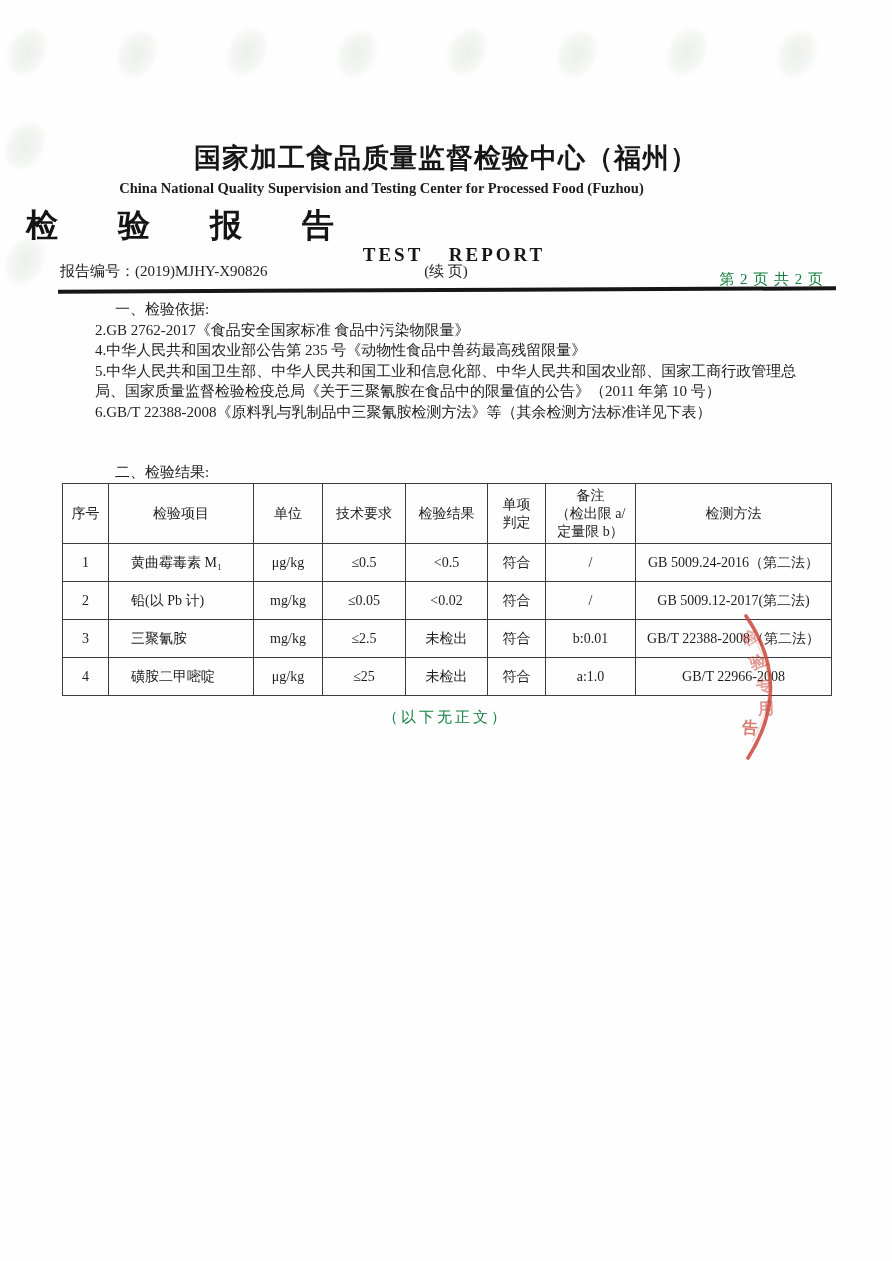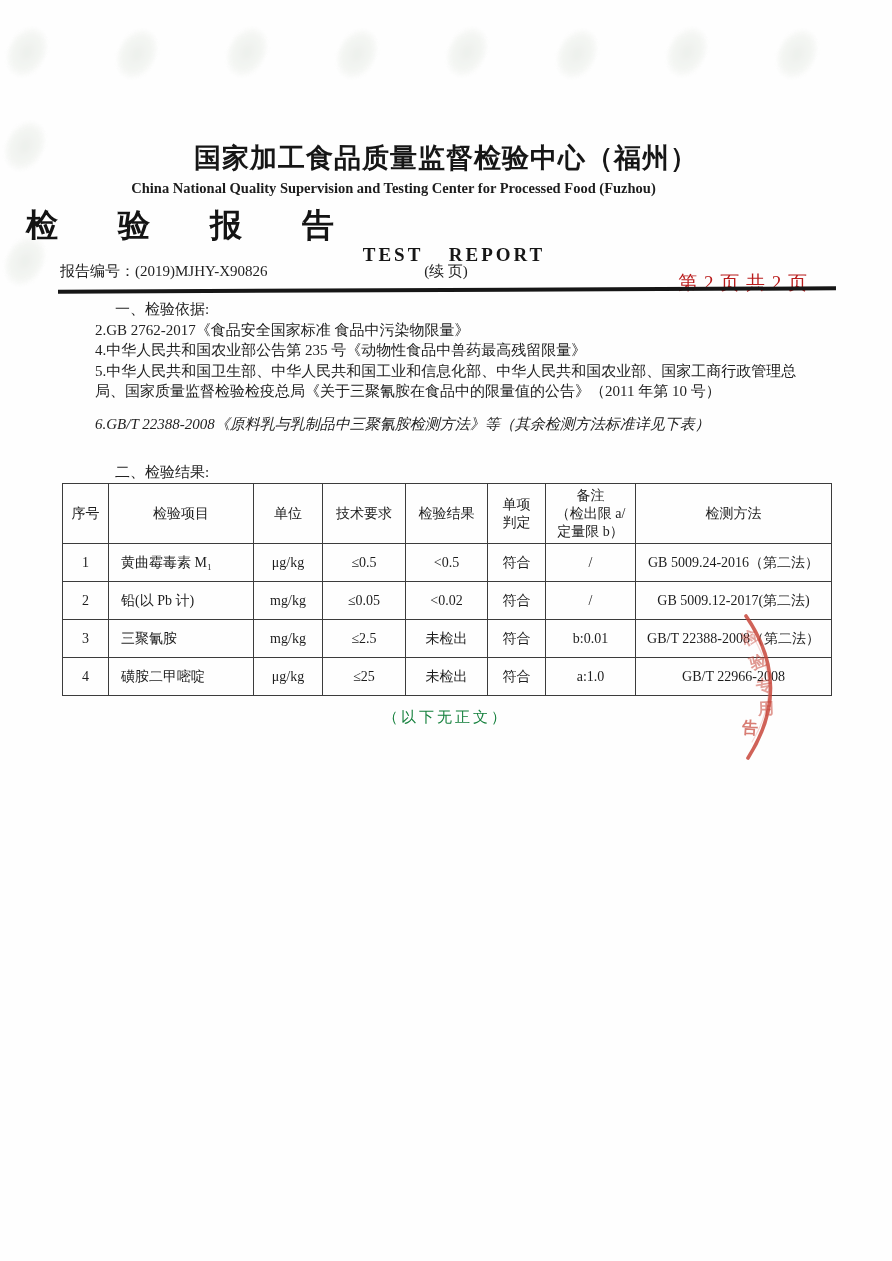--- a/index.html
+++ b/index.html
@@ -17,60 +17,60 @@
     background:radial-gradient(ellipse at 50% 50%, #e9ede8 0%, #f3f5f2 55%, rgba(255,255,255,0) 75%);
     transform:rotate(28deg);
     filter:blur(1px);
     opacity:.8;
   }
   .org-cn{
     position:absolute;left:0;top:140px;width:892px;
     text-align:center;font-size:27px;font-weight:bold;letter-spacing:1px;color:#161616;
   }
   .org-en{
-    position:absolute;left:12px;top:180px;width:763px;
+    position:absolute;left:0;top:180px;width:763px;
     text-align:center;font-size:14.5px;font-weight:bold;color:#1c1c1c;
   }
   .title-cn{
     position:absolute;left:0;top:204px;width:892px;
     font-size:32px;font-weight:bold;
     letter-spacing:26px;text-indent:26px;color:#141414;
   }
   .title-en{
     position:absolute;left:8px;top:244px;width:892px;
     text-align:center;font-size:19px;font-weight:bold;
     letter-spacing:3px;word-spacing:18px;color:#161616;
   }
   .report-no{position:absolute;left:60px;top:262px;font-size:15px;color:#222;}
   .continuation{position:absolute;left:0;top:262px;width:892px;text-align:center;font-size:15px;color:#222;}
-  .page-info{position:absolute;right:84px;top:270px;font-size:19px;color:#b91c1c;letter-spacing:1px;}
+  .page-info{position:absolute;right:68px;top:270px;font-size:15px;color:#15803d;letter-spacing:1px;}
   .rule{
     position:absolute;left:58px;top:288px;width:778px;height:4px;
     background:#161616;transform:rotate(-0.25deg);
   }
   .basis{position:absolute;left:95px;top:299px;width:712px;font-size:15px;line-height:20.5px;color:#222;}
   .basis .heading{padding-left:20px;}
-  .basis .item6{margin-top:12px;font-style:italic;}
+  .basis .item6{margin-top:0;}
   .results-heading{position:absolute;left:115px;top:463px;font-size:15px;color:#222;}
   table.results{
     position:absolute;left:62px;top:483px;
     border-collapse:collapse;table-layout:fixed;
     font-size:14px;color:#1d1d1d;
   }
   table.results th, table.results td{
     border:1.6px solid #3c3c3c;
     text-align:center;vertical-align:middle;
     padding:2px 3px;
     font-weight:normal;
     white-space:pre-line;
     overflow:hidden;
   }
   table.results tr.hdr{height:60px;}
   table.results tr.row{height:38px;}
-  table.results td.item{text-align:left;padding-left:12px;}
+  table.results td.item{text-align:left;padding-left:22px;}
   .end-note{
     position:absolute;left:0;top:708px;width:892px;text-align:center;
     font-size:15px;letter-spacing:3px;color:#15803d;
   }
   .stamp{position:absolute;left:690px;top:580px;width:180px;height:200px;pointer-events:none;}
   .stamp svg{position:absolute;left:0;top:0;}
   .stamp .glyph{
     position:absolute;font-size:16px;font-weight:bold;
     color:#c8473b;font-family:"Liberation Serif",serif;
   }

